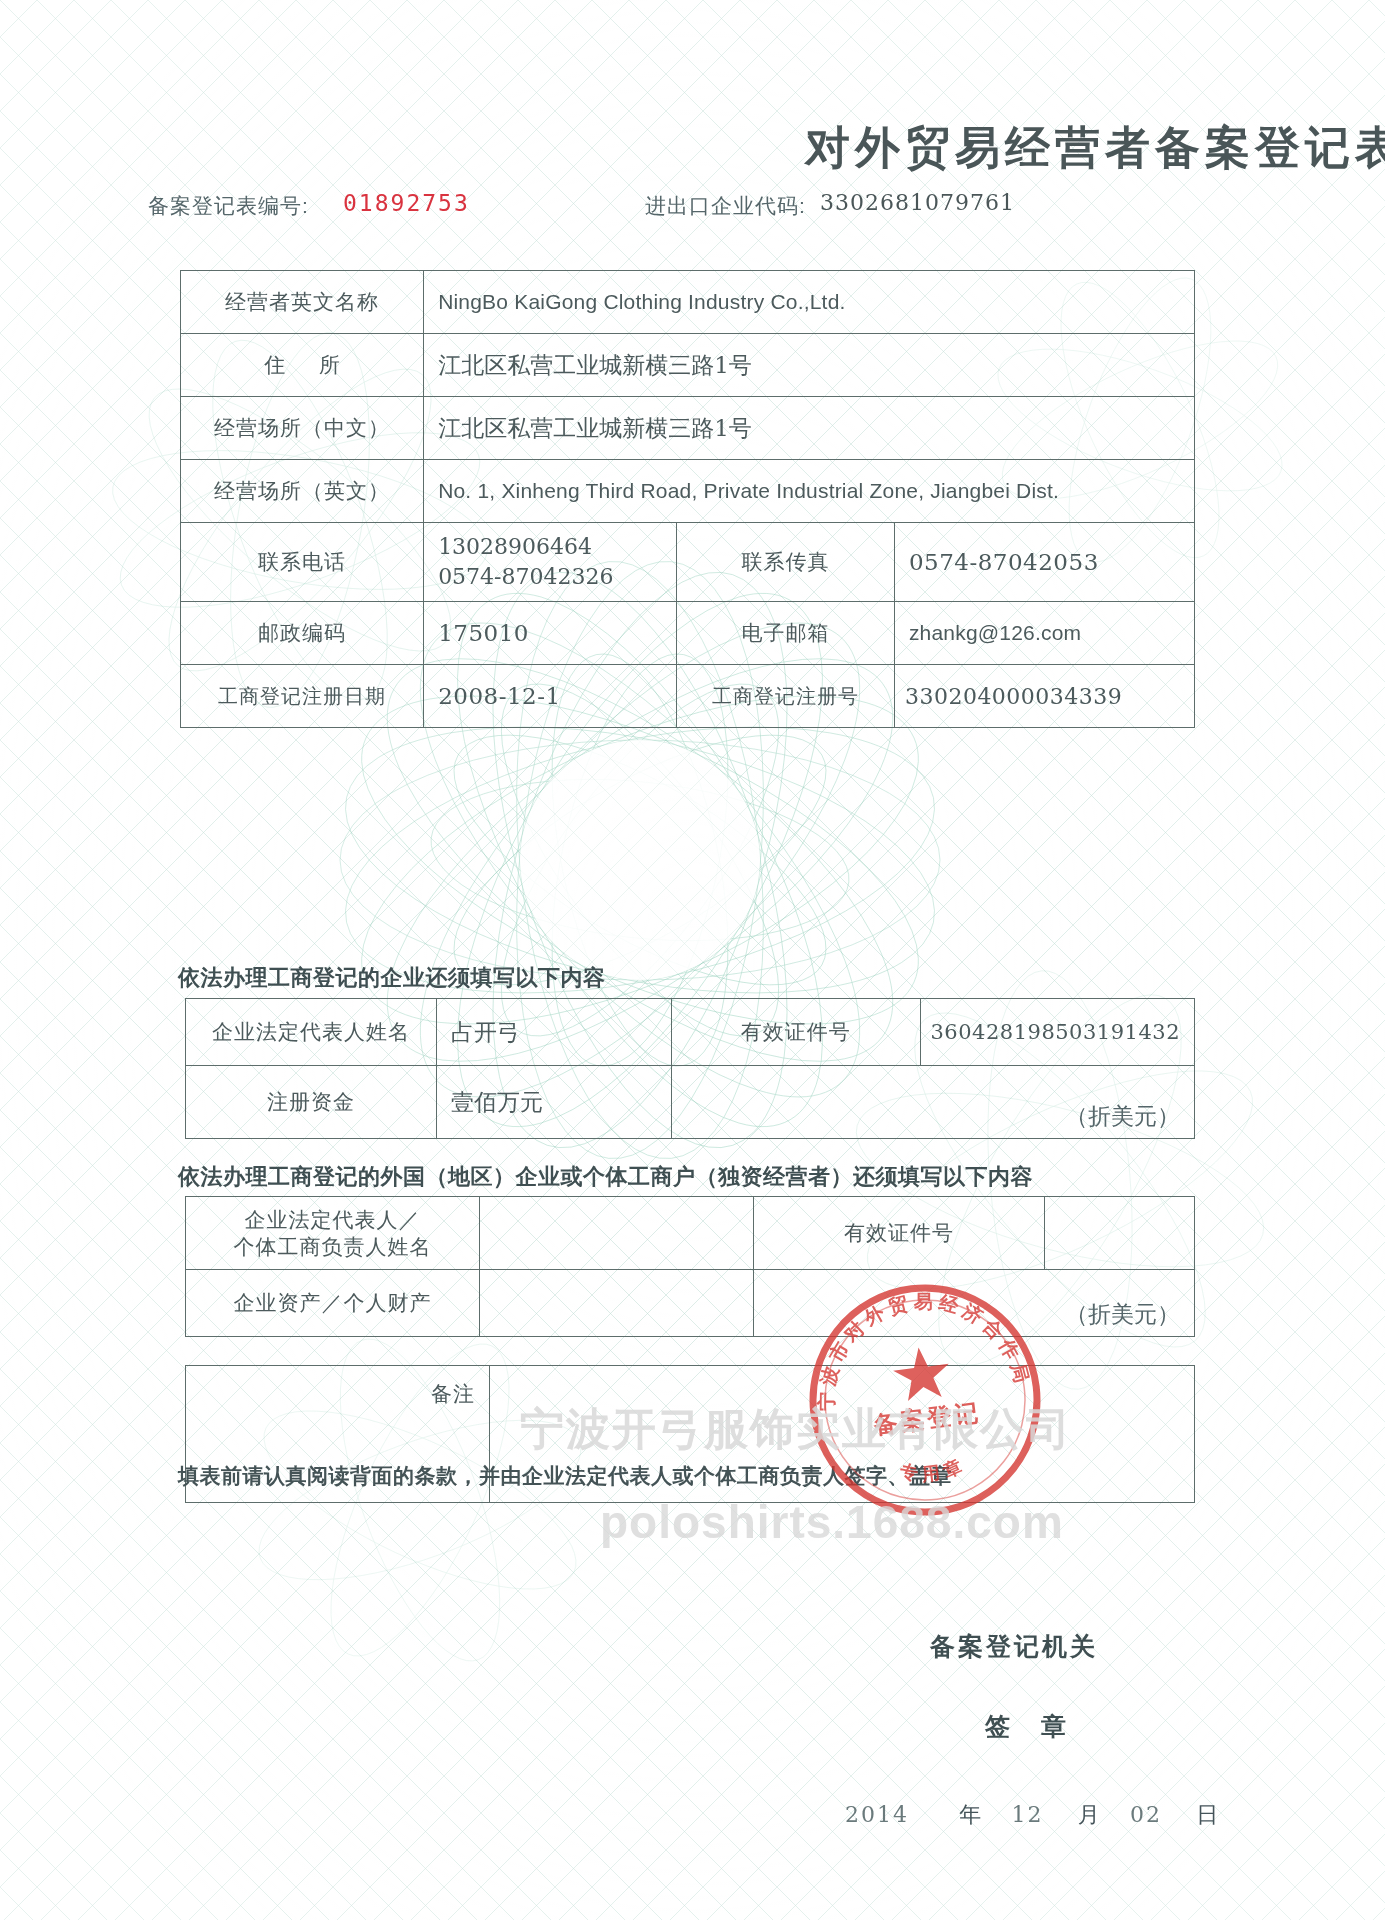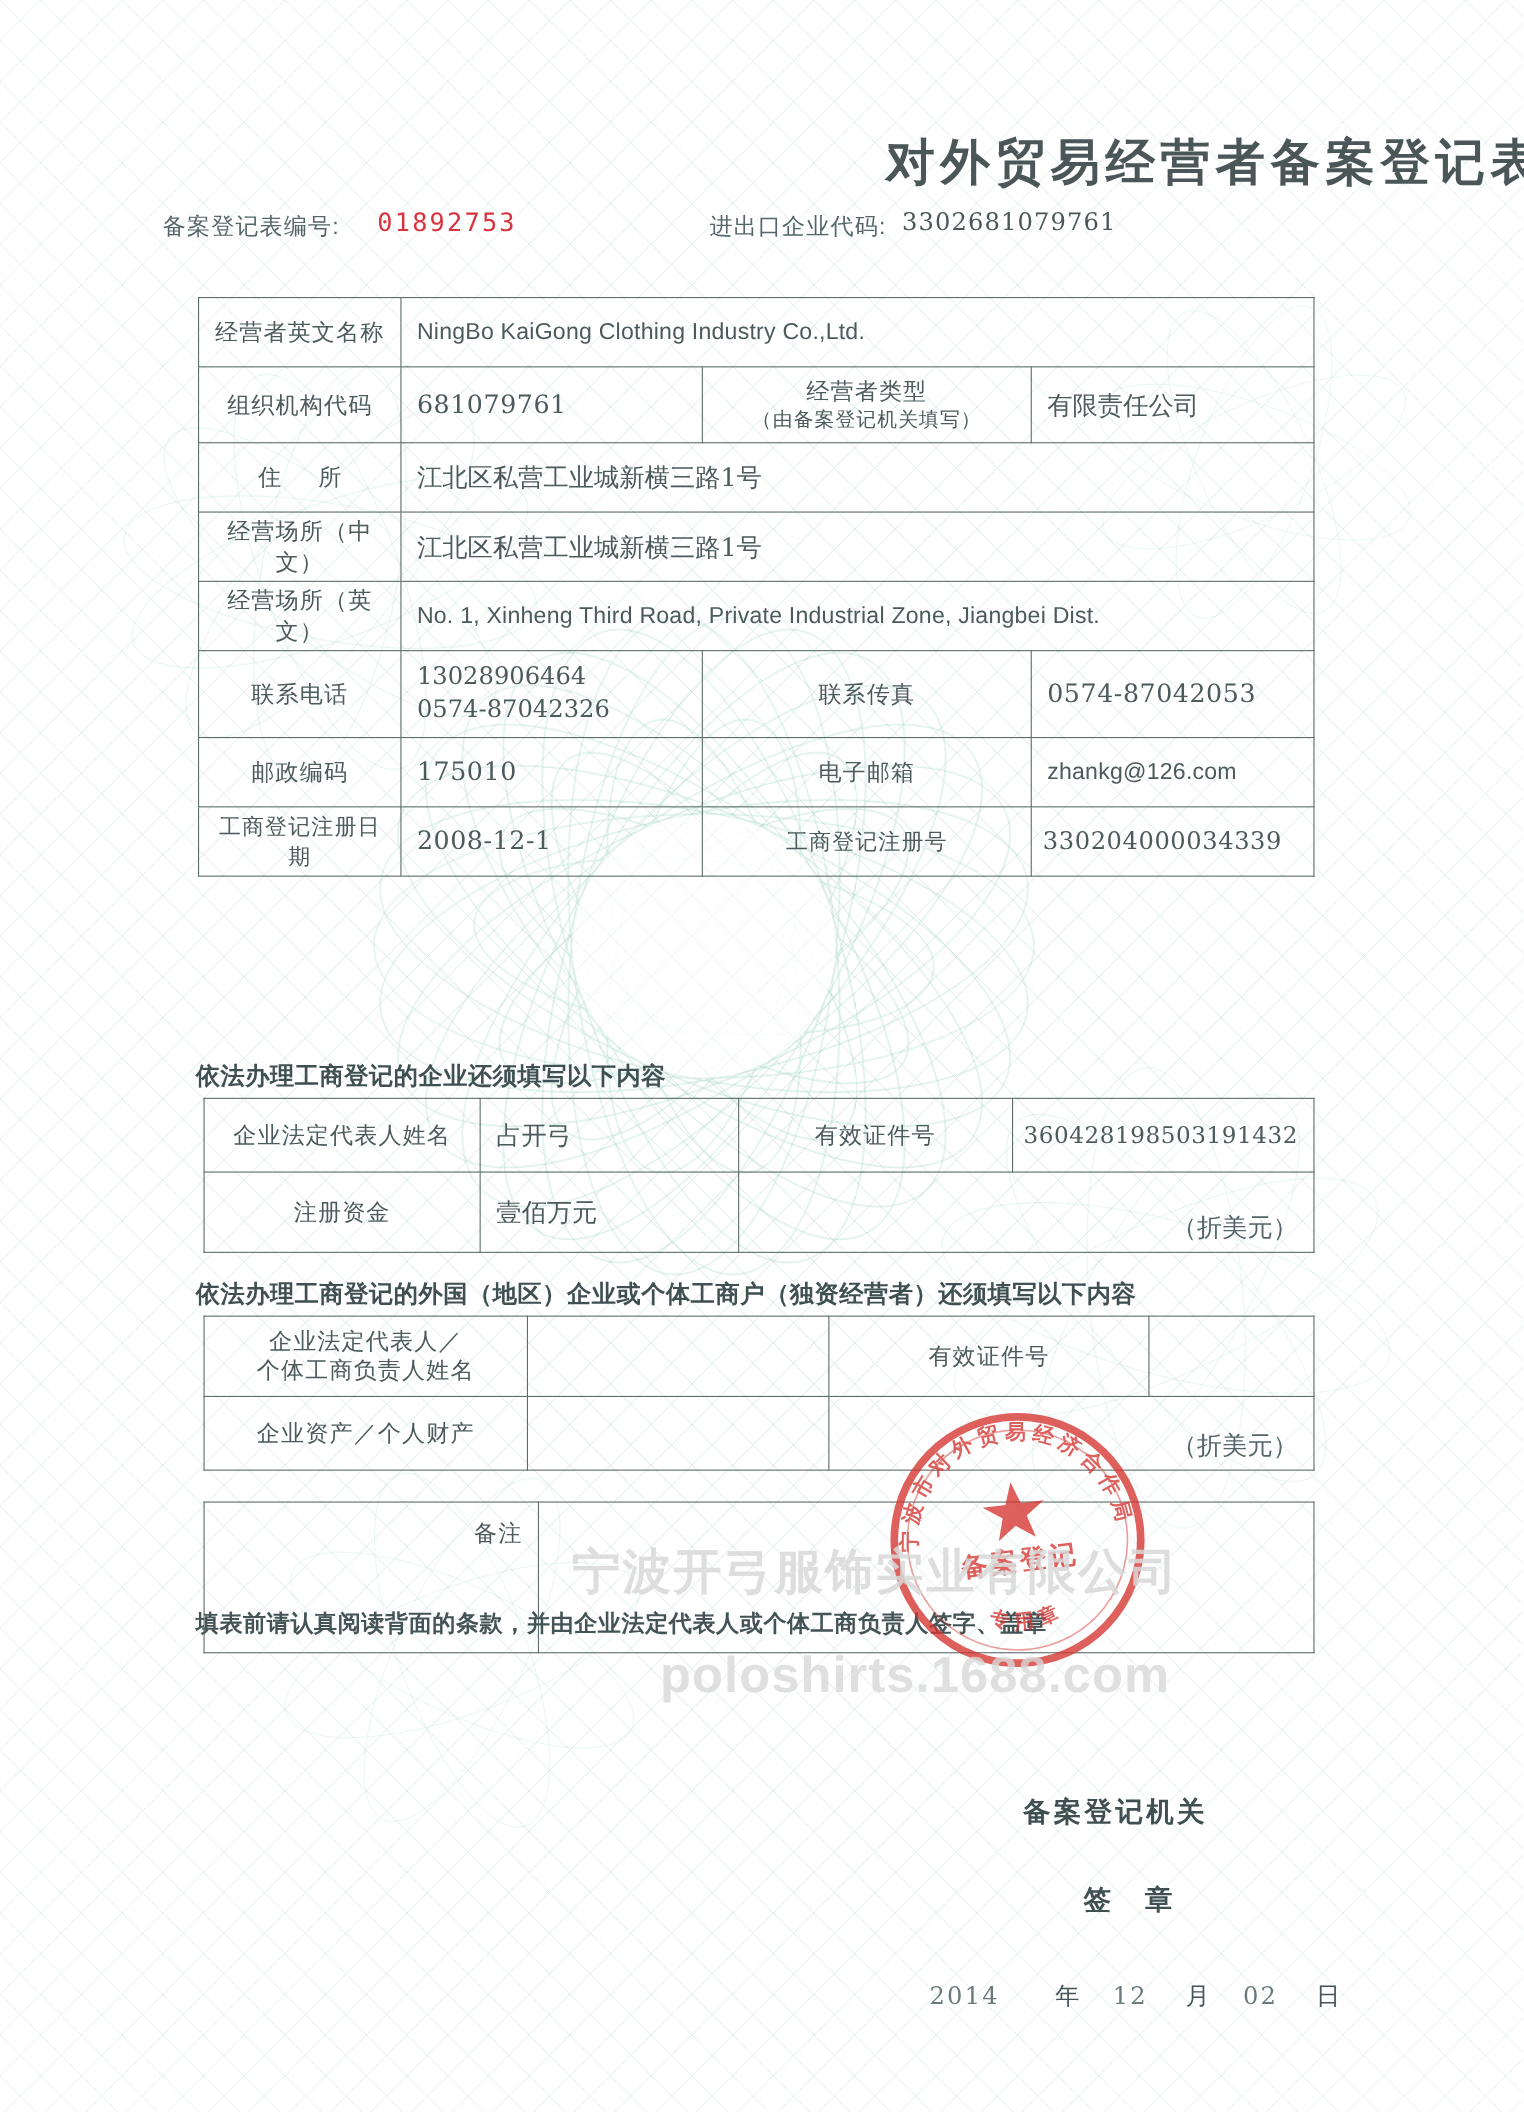--- a/index.html
+++ b/index.html
@@ -161,29 +161,20 @@
     <span class="val" style="left:672px;top:0;">3302681079761</span>
   </div>
 
   <table class="form" style="left:180px;top:270px;width:1015px;">
     <tbody>
     <tr>
       <td class="lbl" style="height:62px;">经营者英文名称</td>
       <td class="val en" colspan="3">NingBo KaiGong Clothing Industry Co.,Ltd.</td>
     </tr>
     <tr>
-      <td class="lbl" style="height:68px;">组织机构代码</td>
-      <td class="val mono" style="width:245px;">681079761</td>
-      <td class="lbl" style="width:270px;text-align:center;line-height:1.25;">
-        <span>经营者类型</span>
-        <span class="sub">（由备案登记机关填写）</span>
-      </td>
-      <td class="val cn" style="width:228px;">有限责任公司</td>
-    </tr>
-    <tr>
       <td class="lbl sp" style="height:62px;">住  所</td>
       <td class="val cn" colspan="3">江北区私营工业城新横三路1号</td>
     </tr>
     <tr>
       <td class="lbl" style="height:62px;">经营场所（中文）</td>
       <td class="val cn" colspan="3">江北区私营工业城新横三路1号</td>
     </tr>
     <tr>
       <td class="lbl" style="height:62px;">经营场所（英文）</td>
       <td class="val en" colspan="3">No. 1, Xinheng Third Road, Private Industrial Zone, Jiangbei Dist.</td>

